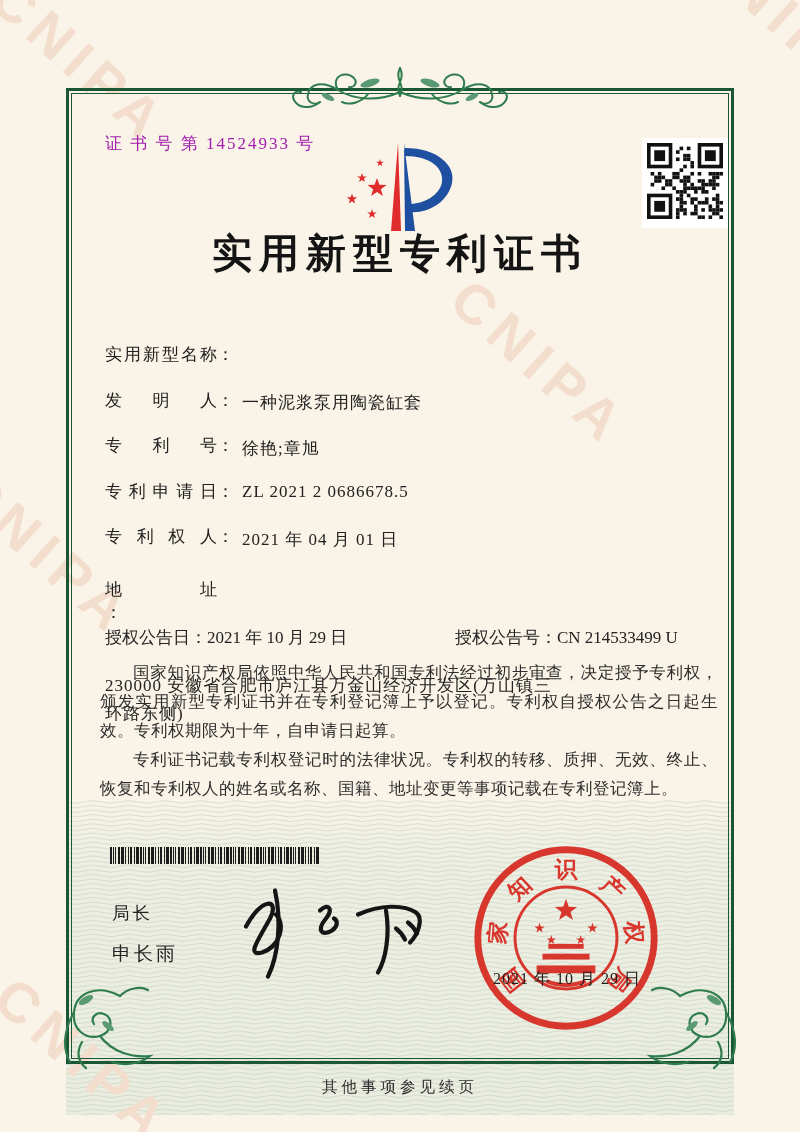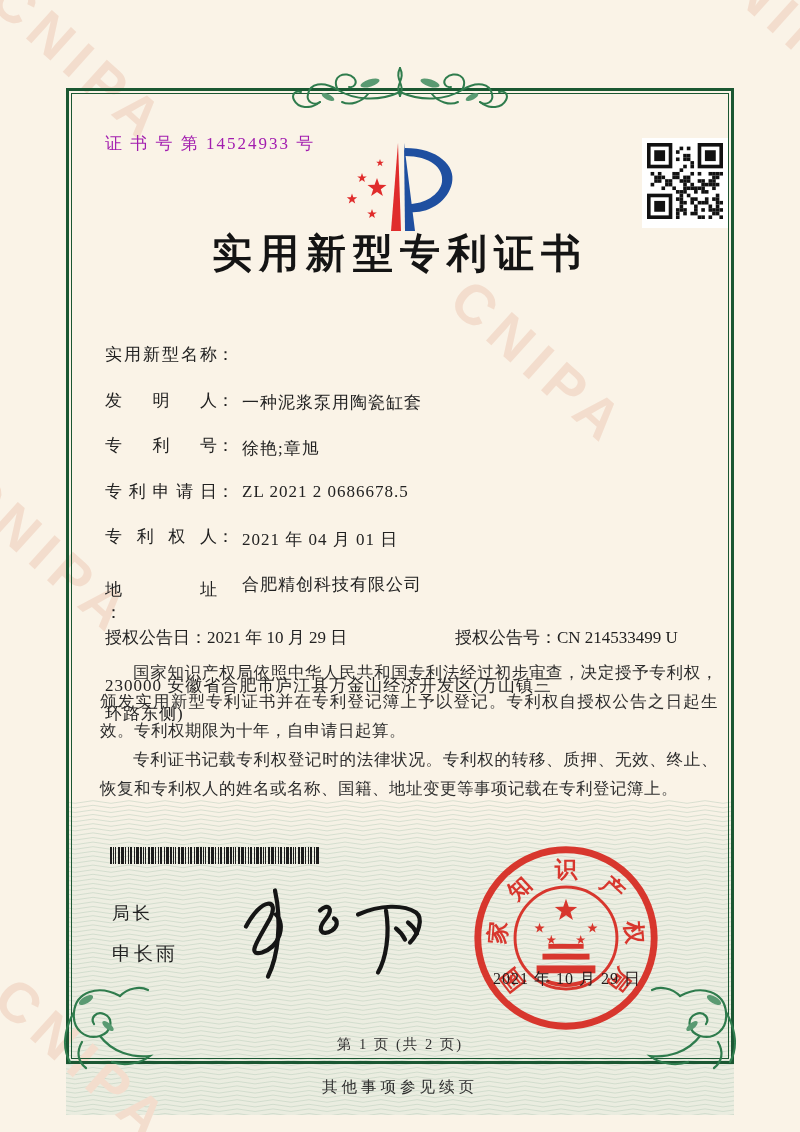--- a/index.html
+++ b/index.html
@@ -343,21 +343,20 @@
     <span class="fvalue">ZL 2021 2 0686678.5</span>
   </div>
   <div class="frow" style="top:480px;">
     <span class="flabel">专利申请日</span>
       <span class="colon">：</span>
     <span class="fvalue">2021 年 04 月 01 日</span>
   </div>
   <div class="frow" style="top:525px;">
     <span class="flabel">专利权人</span>
       <span class="colon">：</span>
-    <span class="fvalue">合肥精创科技有限公司</span>
   </div>
   <div class="frow" style="top:578px;flex-direction:column;">
     <span class="flabel">地址</span>
       <span class="colon">：</span>
     <span class="fvalue addr">230000 安徽省合肥市庐江县万金山经济开发区(万山镇三环路东侧)</span>
   </div>
 
   <div class="grant">
     <span>授权公告日</span><span>：</span><span>2021 年 10 月 29 日</span>
     <span class="g2">
@@ -476,16 +475,15 @@
         <text transform="rotate(-85.5) translate(0,-62)" text-anchor="middle">家</text>
         <text transform="rotate(-43) translate(0,-62)" text-anchor="middle">知</text>
         <text transform="rotate(0) translate(0,-62)" text-anchor="middle">识</text>
         <text transform="rotate(43) translate(0,-62)" text-anchor="middle">产</text>
         <text transform="rotate(85.5) translate(0,-62)" text-anchor="middle">权</text>
         <text transform="rotate(128) translate(0,-62)" text-anchor="middle">局</text>
       </g>
   </svg>
   <div class="seal-date">2021 年 10 月 29 日</div>
 
-  <div class="page-info">第 1 页 (共 2 页)</div>
   <div class="note">其他事项参见续页</div>
 
 </div>
 
 </body></html>

